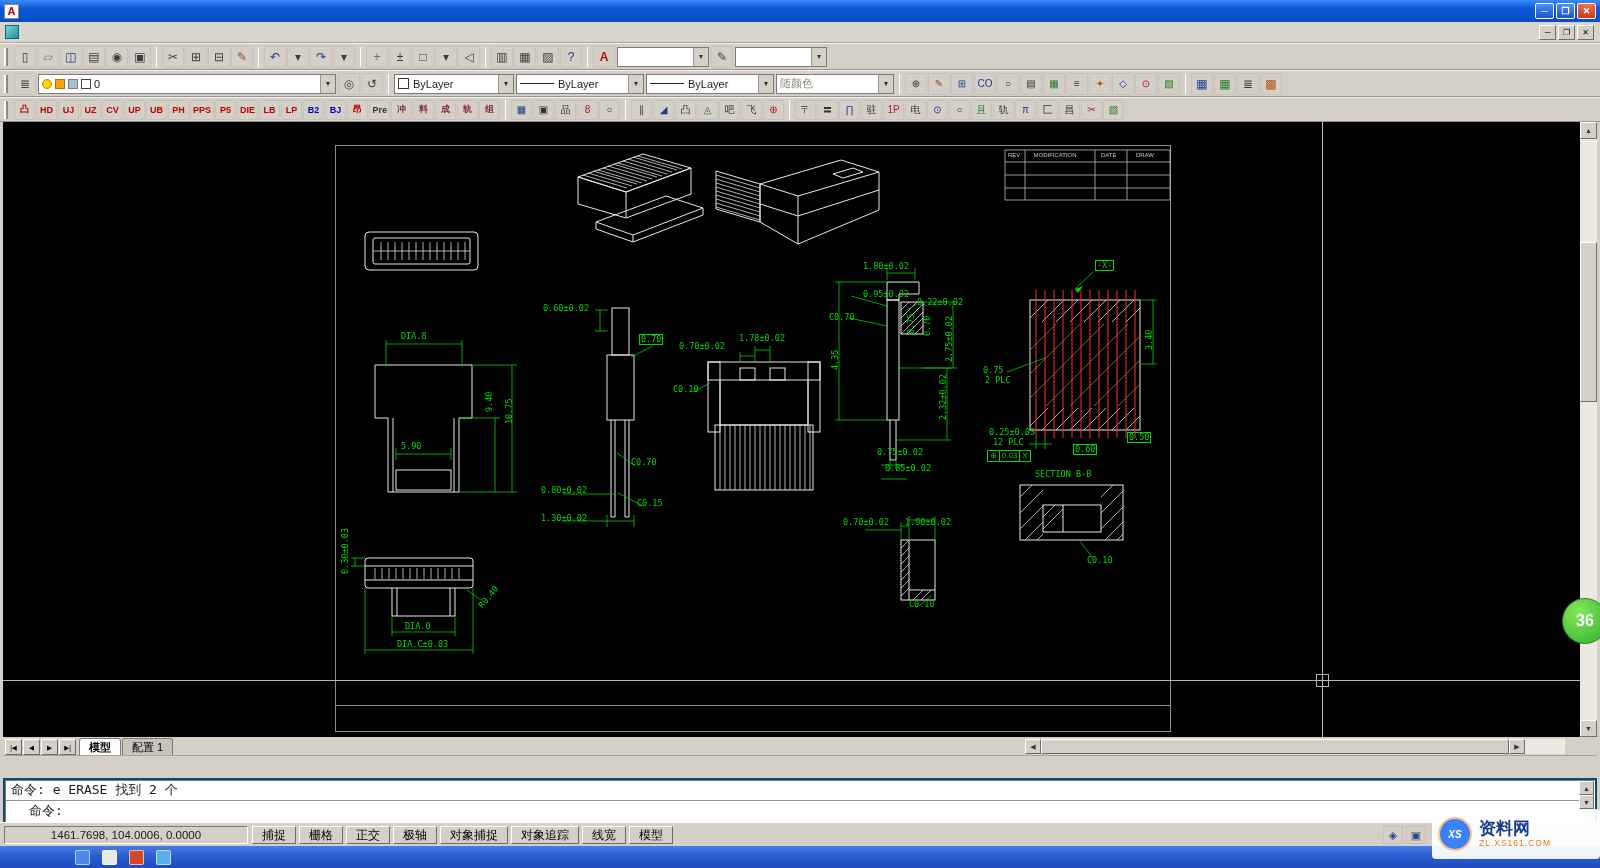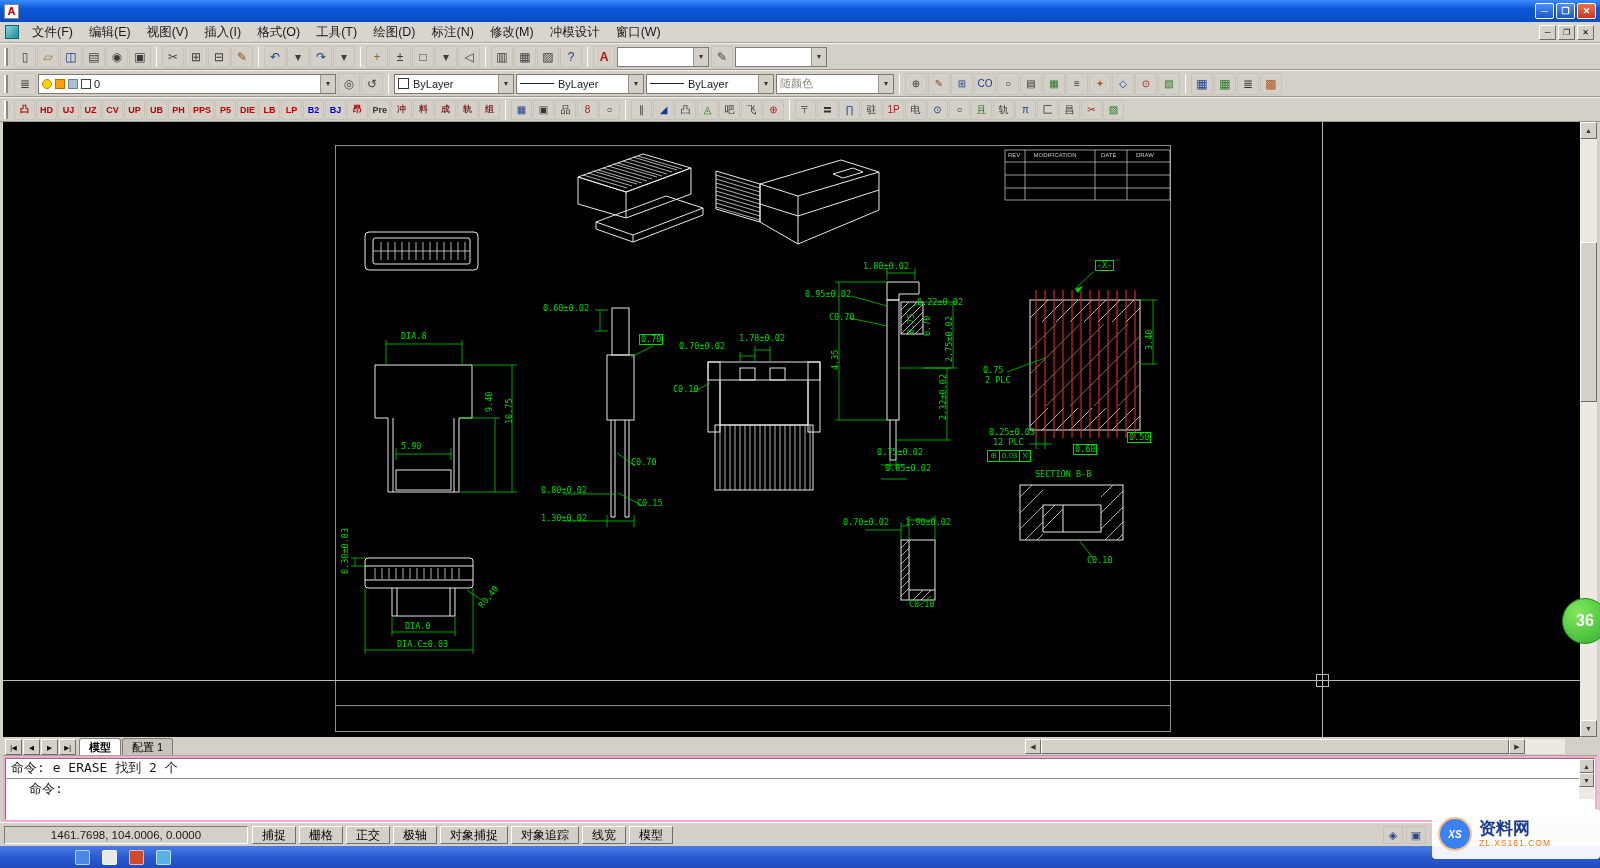--- a/index.html
+++ b/index.html
@@ -67,21 +67,21 @@
   
   #tabrow{position:absolute;left:3px;top:737px;width:1594px;height:19px;background:#d4d0c8;border-bottom:1px solid #a8a49c;display:flex;align-items:flex-end}
   .tnav{width:17px;height:16px;background:#d4d0c8;border:1px solid;border-color:#fff #6d6d6d #6d6d6d #fff;font-size:6.5px;line-height:13px;text-align:center;padding:0}
   .tab{height:17px;padding:1px 9px;font-size:11px;background:#c8c4bc;border:1px solid #807c74;border-bottom:none;border-radius:3px 3px 0 0;margin-left:1px}
   .tab.active{background:#fff;font-weight:bold}
   #hscroll{position:absolute;left:1022px;top:2px;width:540px;height:15px;background:#ece9e2;display:flex}
   #hthumb{width:468px;height:15px;background:#d4d0c8;border:1px solid;border-color:#fff #6d6d6d #6d6d6d #fff}
   #hscroll .sbbtn{width:16px;height:15px;line-height:12px}
 
   
-  #cmdwin{position:absolute;left:3px;top:756px;width:1594px;height:66px;background:#f9a8d4;padding:2px 2px}
+  #cmdwin{position:absolute;left:3px;top:778px;width:1594px;height:66px;background:#0c4a6e;padding:2px 2px}
   .cmd-box{width:100%;height:100%;background:#fff;border:1px solid;border-color:#7d7a73 #fff #fff #7d7a73;font-family:"DejaVu Sans Mono","DejaVu Sans",monospace;font-size:13px;position:relative}
   .cmd-line{height:18px;line-height:18px;padding:0 5px;white-space:pre}
   .cmd-split{border-top:1px solid #9a968f;margin-top:1px}
   .cmd-prompt{height:20px;line-height:20px;padding:0 23px}
   .cmd-scroll{position:absolute;right:0;top:0;width:15px;height:40px;background:#ece9e2}
   .cmd-scroll .sbbtn{width:15px;height:14px;line-height:11px}
 
   
   #statusbar{position:absolute;left:0;top:822px;width:1600px;height:24px;background:#d4d0c8;border-top:1px solid #fff;display:flex;align-items:center;padding:0 4px;gap:4px}
   .coords{width:244px;height:18px;border:1px solid;border-color:#7d7a73 #fff #fff #7d7a73;font-size:11.5px;display:flex;align-items:center;justify-content:center;background:#d4d0c8}
@@ -111,34 +111,20 @@
     <span class="app-icon">A</span>
     <span class="win-buttons">
       <button class="wb min">─</button>
       <button class="wb max">❐</button>
       <button class="wb close">✕</button>
     </span>
   </div>
 
   <div id="menubar">
     <span class="dwg-icon"></span>
-    <div id="menu-items">
-
-    <span class="menu-item">文件(F)</span>
-        <span class="menu-item">编辑(E)</span>
-        <span class="menu-item">视图(V)</span>
-        <span class="menu-item">插入(I)</span>
-        <span class="menu-item">格式(O)</span>
-        <span class="menu-item">工具(T)</span>
-        <span class="menu-item">绘图(D)</span>
-        <span class="menu-item">标注(N)</span>
-        <span class="menu-item">修改(M)</span>
-        <span class="menu-item">冲模设计</span>
-        <span class="menu-item">窗口(W)</span>
-      </div>
     <span class="mdi-buttons">
       <button class="mdib">─</button>
       <button class="mdib">❐</button>
       <button class="mdib">✕</button>
     </span>
   </div>
 
   <div class="toolbar" id="tb1">
     <span class="grip"></span>
     <span class="tgroup">
@@ -430,21 +416,21 @@
     <span class="dim" style="left:540px;top:182px">0.60±0.02</span>
     <span class="dim bx" style="left:636px;top:212px">0.70</span>
     <span class="dim" style="left:628px;top:336px">C0.70</span>
     <span class="dim" style="left:634px;top:377px">C0.15</span>
     <span class="dim" style="left:538px;top:364px">0.80±0.02</span>
     <span class="dim" style="left:538px;top:392px">1.30±0.02</span>
     <span class="dim" style="left:676px;top:220px">0.70±0.02</span>
     <span class="dim" style="left:736px;top:212px">1.78±0.02</span>
     <span class="dim" style="left:670px;top:263px">C0.10</span>
     <span class="dim" style="left:860px;top:140px">1.80±0.02</span>
-    <span class="dim" style="left:802px;top:168px">0.95±0.02</span>
+    <span class="dim" style="left:860px;top:168px">0.95±0.02</span>
     <span class="dim" style="left:826px;top:191px">C0.70</span>
     <span class="dim" style="left:914px;top:176px">0.22±0.02</span>
     <span class="dim r90" style="left:904px;top:212px">0.75</span>
     <span class="dim r90" style="left:920px;top:214px">0.70</span>
     <span class="dim r90" style="left:942px;top:240px">2.75±0.02</span>
     <span class="dim r90" style="left:828px;top:248px">4.35</span>
     <span class="dim r90" style="left:936px;top:298px">2.32±0.02</span>
     <span class="dim" style="left:874px;top:326px">0.75±0.02</span>
     <span class="dim" style="left:882px;top:342px">0.85±0.02</span>
     <span class="dim bx" style="left:1092px;top:138px">-X-</span>

